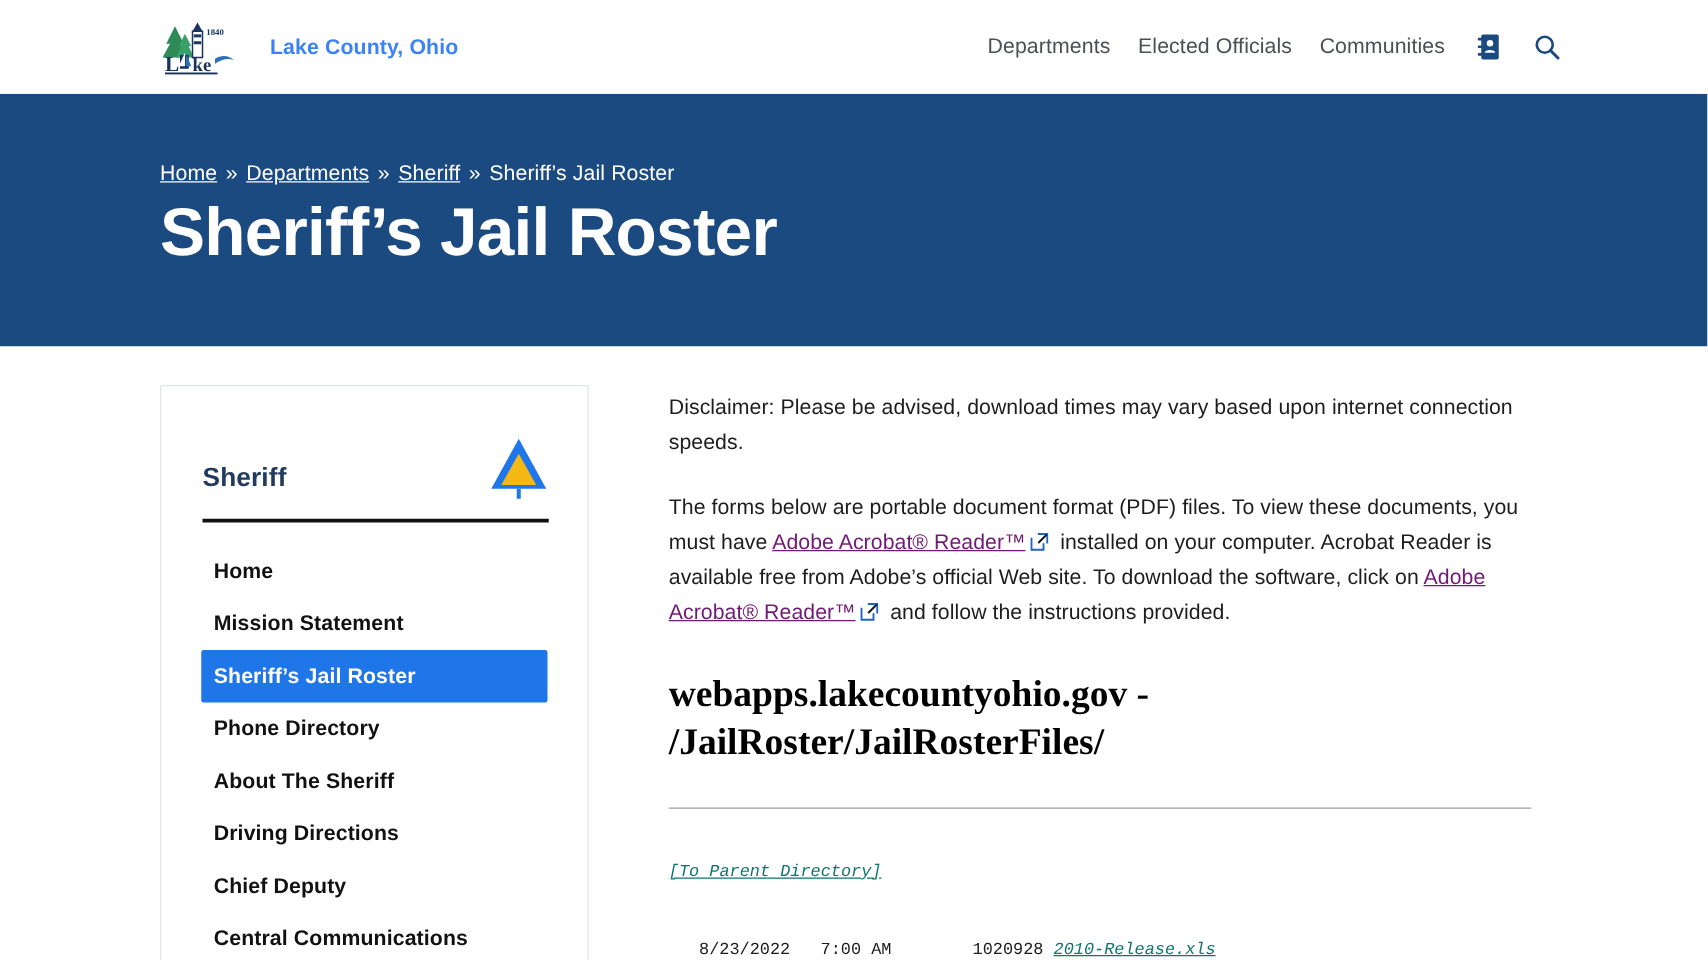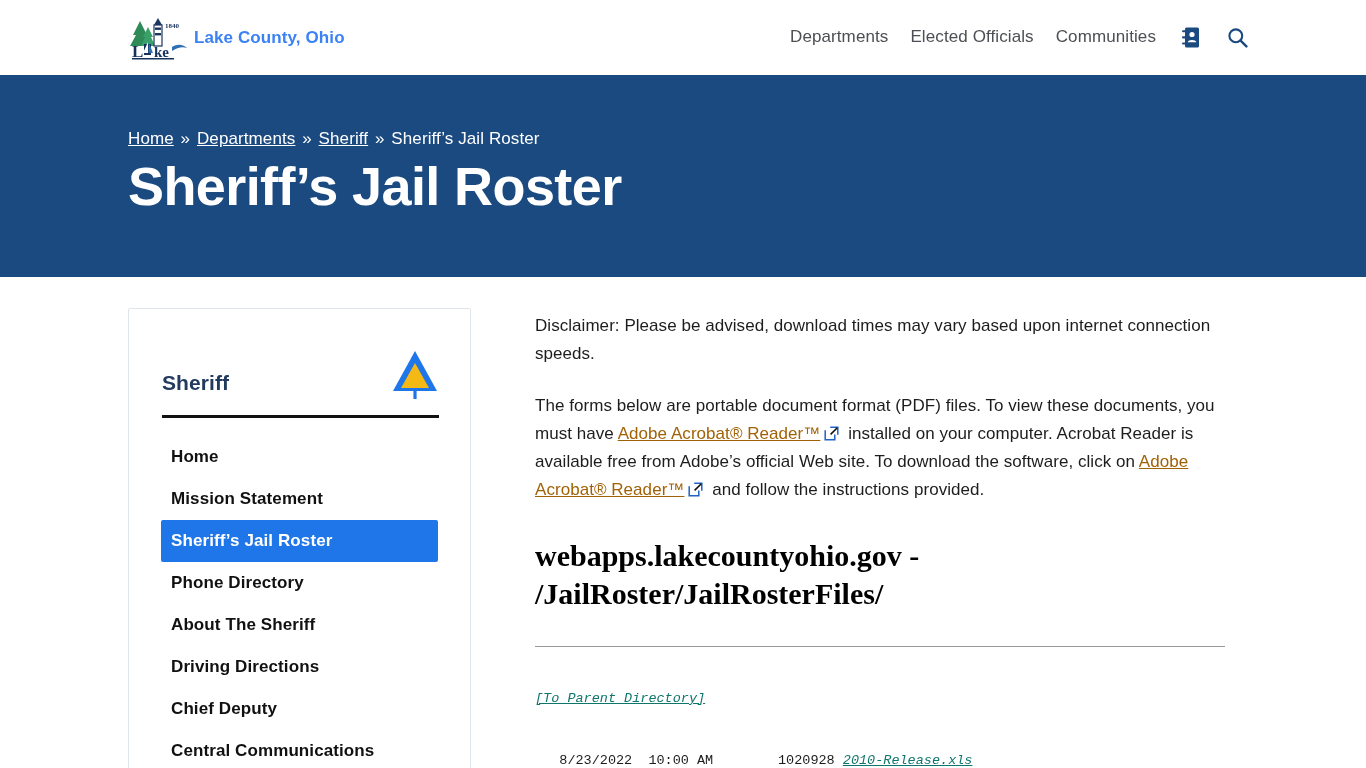--- a/index.html
+++ b/index.html
@@ -18,21 +18,21 @@
     width: 100%;
     background: #ffffff;
     display: flex;
     align-items: center;
     position: relative;
   }
   .brand {
     display: flex;
     align-items: center;
     margin-left: 128px;
-    gap: 4px;
+    gap: 26px;
     text-decoration: none;
   }
   .logo-mark { width: 62px; height: 46px; display: block; }
   .brand-name {
     font-size: 17px;
     font-weight: 700;
     color: #3b82f6;
     letter-spacing: 0.1px;
     white-space: nowrap;
   }
@@ -154,21 +154,21 @@
     padding-top: 4px;
   }
   .article p {
     font-size: 17px;
     line-height: 1.63;
     color: #1d1d1d;
     margin: 0 0 25px 0;
     letter-spacing: 0.05px;
   }
   .article a.inline-link {
-    color: #a16207;
+    color: #701a75;
     text-decoration: underline;
   }
   .ext-icon {
     display: inline-block;
     width: 15px; height: 15px;
     vertical-align: -2px;
     margin: 0 4px;
   }
   .dir-heading {
     font-family: "Liberation Serif", serif;
@@ -330,21 +330,21 @@
             <path d="M6.2 1.2 L13.8 1.2 L13.8 8.8" fill="none" stroke="#1f63c4" stroke-width="1.5"></path>
             <line x1="13.3" y1="1.7" x2="6.6" y2="8.4" stroke="#111" stroke-width="1.6"></line>
           </svg></span><span> and follow the instructions provided.</span></p>
 
     <h2 class="dir-heading">webapps.lakecountyohio.gov - /JailRoster/JailRosterFiles/</h2>
 
     <hr class="dir-rule">
 
     <div class="dir-listing">
       <a class="dir-parent" href="#">[To Parent Directory]</a>
-      <span class="dir-row"><span class="dir-date">8/23/2022</span><span class="dir-time">10:00 AM</span><span class="dir-size">1020928</span><a class="dir-name" href="#">2010-Release.xls</a></span>
+      <span class="dir-row"><span class="dir-date">8/23/2022</span><span class="dir-time">7:00 AM</span><span class="dir-size">1020928</span><a class="dir-name" href="#">2010-Release.xls</a></span>
       
       
       
       
       
     </div>
   </main>
 </div>
 
 </body></html>

